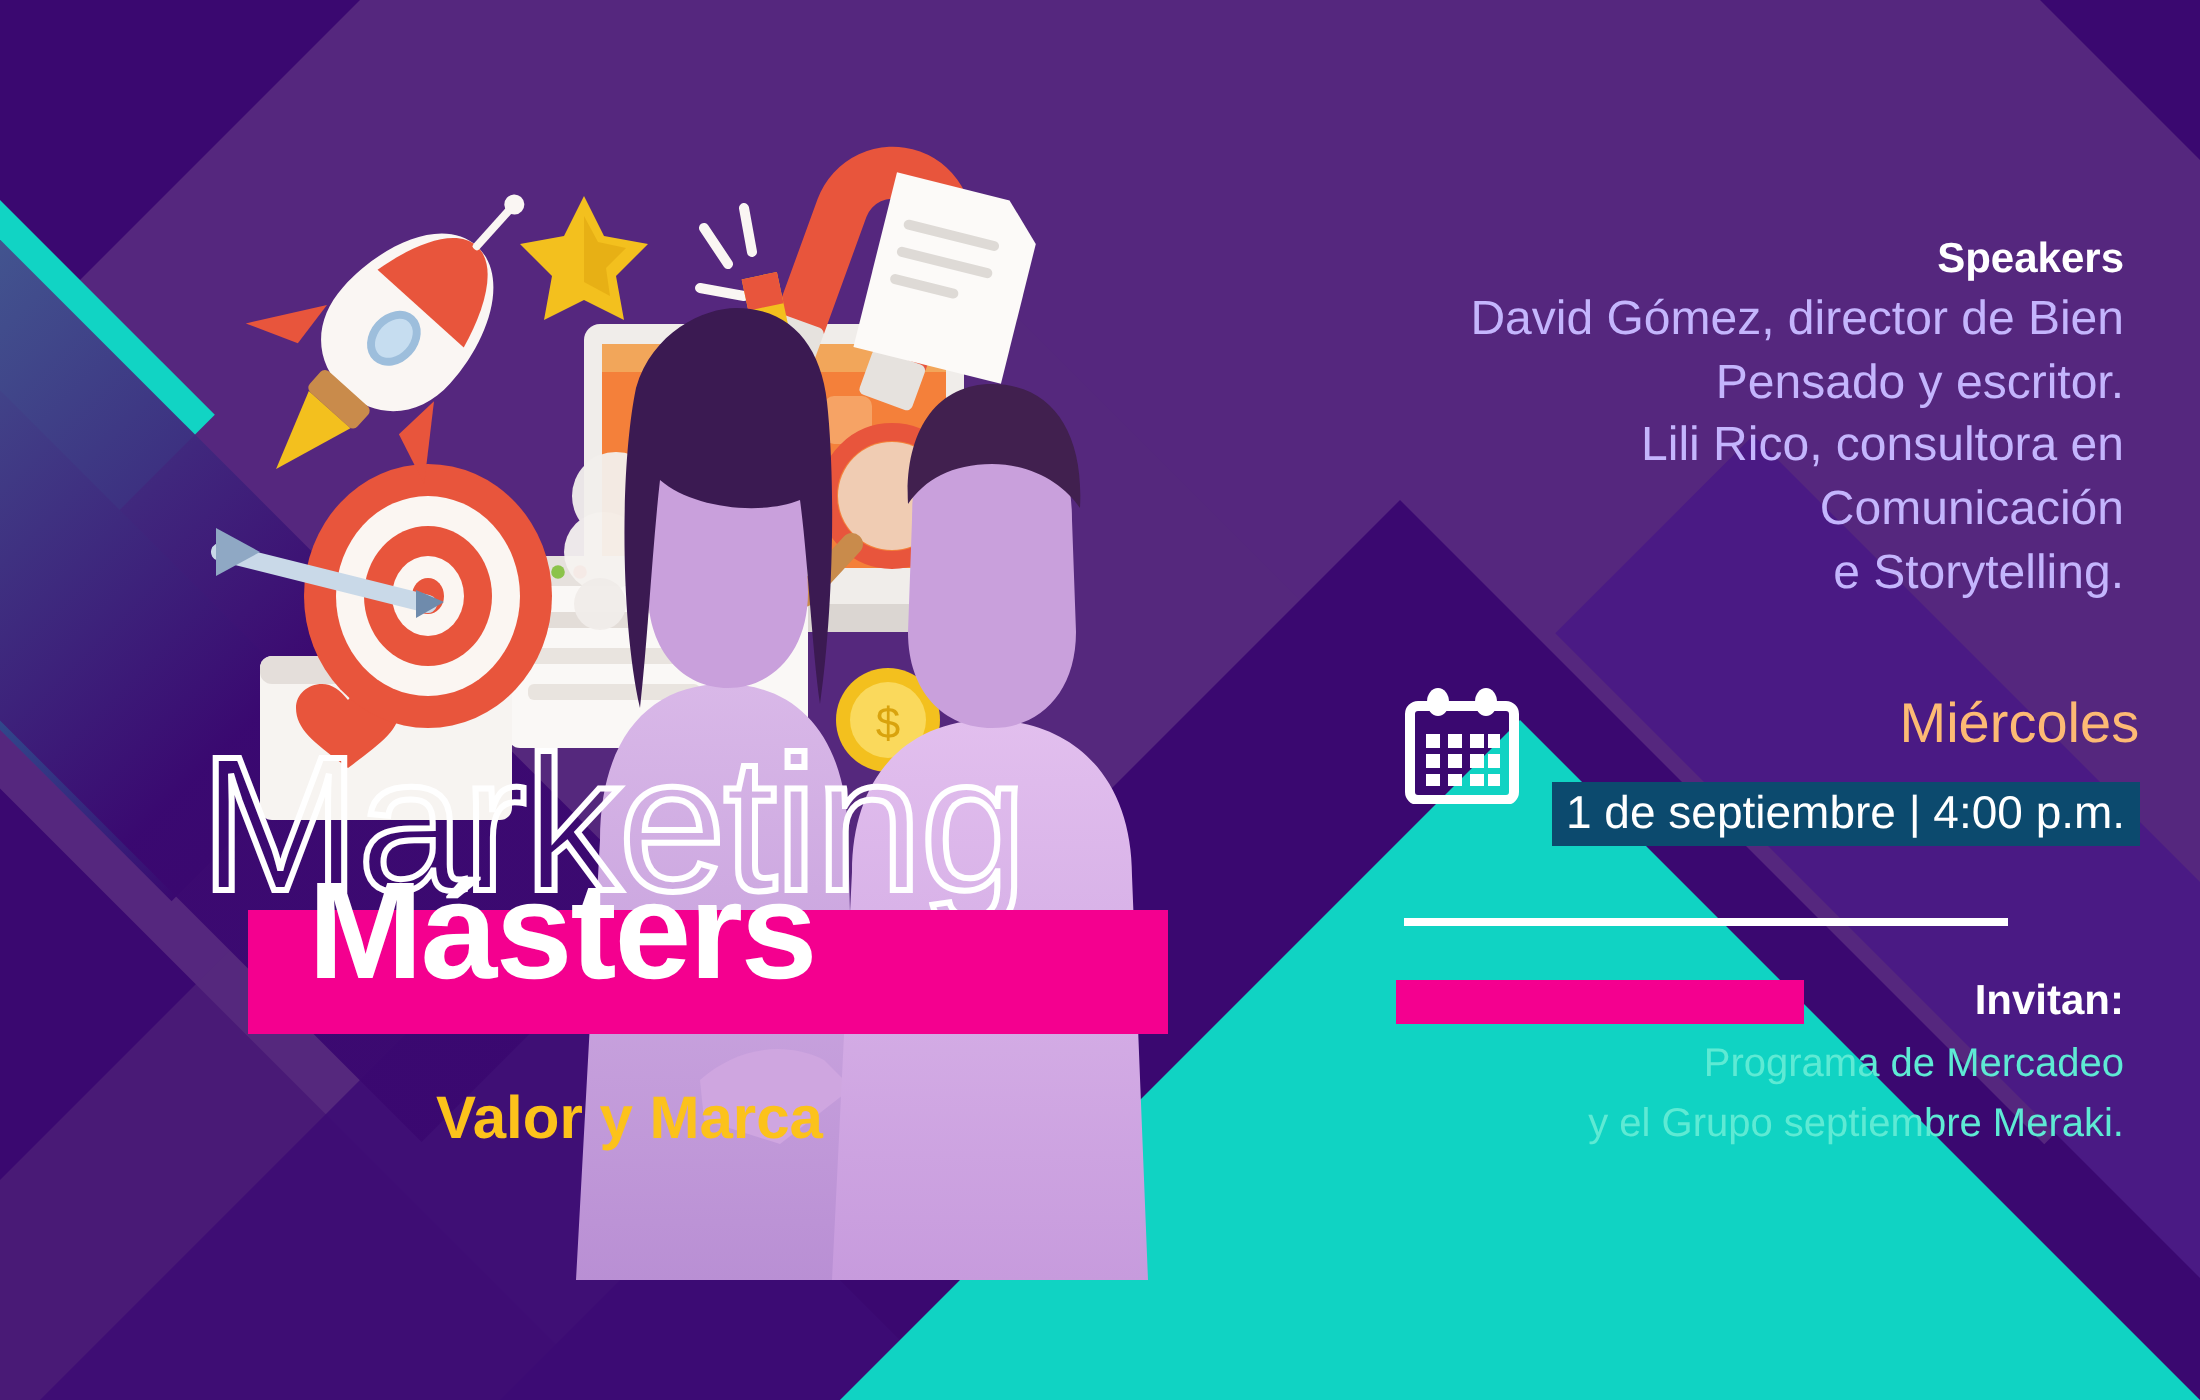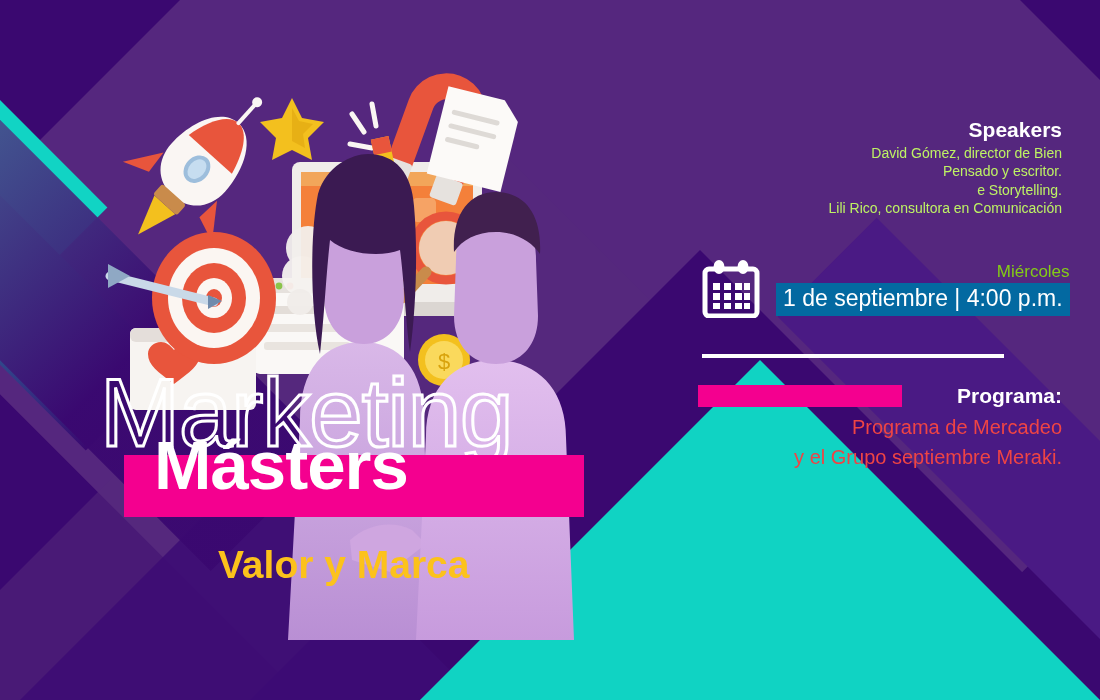--- a/index.html
+++ b/index.html
@@ -132,61 +132,61 @@
     font-weight: bold;
     color: #ffffff;
     line-height: 1;
     letter-spacing: -1px;
     margin: 0;
     white-space: nowrap;
   }
 
   .t-valor {
     margin: 24px 0 0 118px;
-    font-size: 39px;
+    font-size: 30px;
     font-weight: bold;
     color: #FCC21B;
     letter-spacing: 0px;
     white-space: nowrap;
   }
 
   
   .info { position: absolute; left: 702px; top: 118px; width: 360px; text-align: right; }
 
   .speakers-title {
     font-size: 21px;
     font-weight: bold;
     color: #ffffff;
     margin: 0 0 2px 0;
   }
   .speaker-line {
-    font-size: 14px;
-    color: #bef264;
+    font-size: 24px;
+    color: #c4b5fd;
     line-height: 1.32;
     font-weight: normal;
   }
 
   .date-row {
     display: flex;
     align-items: flex-start;
     margin-top: 42px;
   }
   .cal-icon { width: 58px; height: 58px; flex: 0 0 58px; margin-right: 16px; }
   .cal-icon svg { width: 100%; height: 100%; }
 
   .date-text { padding-top: 2px; }
   .date-day {
-    font-size: 17px;
-    color: #84cc16;
+    font-size: 28px;
+    color: #fdba74;
     line-height: 1.15;
-    margin-bottom: 2px;
+    margin-bottom: 12px;
   }
   .date-when {
     display: inline-block;
-    background: #0369a1;
+    background: #0c4a6e;
     color: #ffffff;
     font-size: 23px;
     padding: 2px 7px 3px 7px;
     line-height: 1.18;
     white-space: nowrap;
   }
 
   .divider {
     width: 302px;
     height: 4px;
@@ -203,21 +203,21 @@
   }
   .invitan-label {
     position: relative;
     font-size: 21px;
     font-weight: bold;
     color: #ffffff;
     line-height: 1.5;
   }
   .invitan-line {
     font-size: 20px;
-    color: #ef4444;
+    color: #5eead4;
     line-height: 1.4;
     font-weight: normal;
     margin-top: 2px;
   }
 </style>
 </head>
 <body>
 
 <div id="poster">
 
@@ -381,22 +381,22 @@
       <div class="t-masters">Másters</div>
     </div>
     <div class="t-valor">Valor y Marca</div>
   </div>
 
   <div class="info">
 
     <div class="speakers-title">Speakers</div>
     <div class="speaker-line">David Gómez, director de Bien</div>
     <div class="speaker-line">Pensado y escritor.</div>
+    <div class="speaker-line">Lili Rico, consultora en Comunicación</div>
     <div class="speaker-line">e Storytelling.</div>
-    <div class="speaker-line">Lili Rico, consultora en Comunicación</div>
 
     <div class="date-row">
       <div class="cal-icon">
         <svg viewBox="0 0 58 58">
           <ellipse cx="17" cy="7" rx="5.5" ry="7" fill="#ffffff"></ellipse>
           <ellipse cx="41" cy="7" rx="5.5" ry="7" fill="#ffffff"></ellipse>
           <rect x="3" y="9" width="52" height="47" rx="4" fill="none" stroke="#ffffff" stroke-width="5"></rect>
           <g fill="#ffffff">
             <rect x="11" y="23" width="7" height="7"></rect>
             <rect x="22" y="23" width="7" height="7"></rect>
@@ -416,19 +416,19 @@
       <div class="date-text">
         <div class="date-day">Miércoles</div>
         <div class="date-when">1 de septiembre | 4:00 p.m.</div>
       </div>
     </div>
 
     <div class="divider"></div>
 
     <div class="invitan-wrap">
       <div class="invitan-bar"></div>
-      <div class="invitan-label">Programa:</div>
+      <div class="invitan-label">Invitan:</div>
       <div class="invitan-line">Programa de Mercadeo</div>
       <div class="invitan-line">y el Grupo septiembre Meraki.</div>
     </div>
 
   </div>
 </div>
 
 </body></html>

